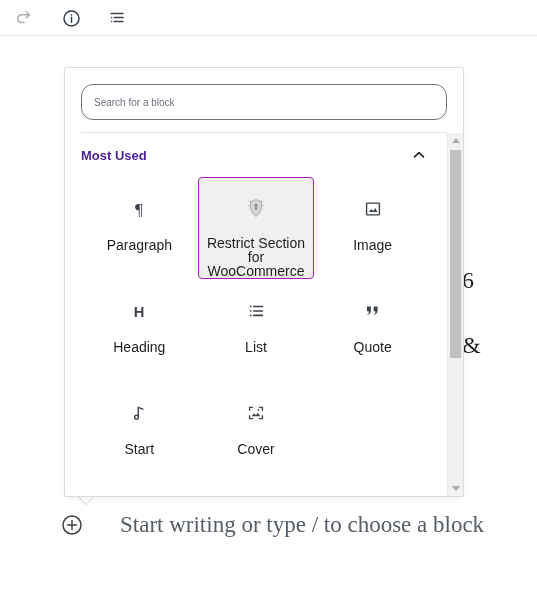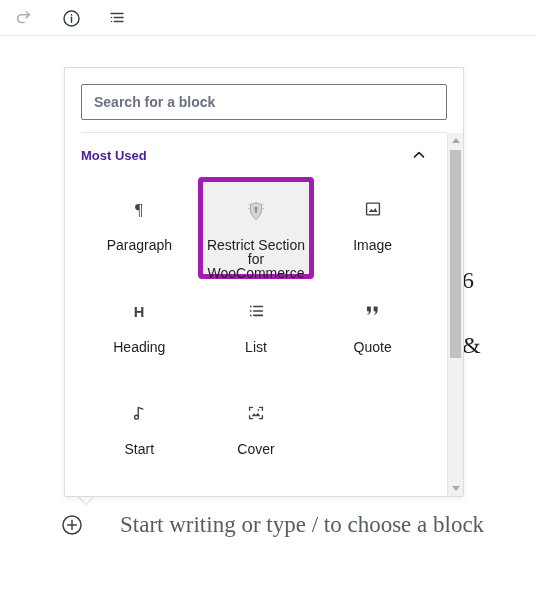--- a/index.html
+++ b/index.html
@@ -126,27 +126,26 @@
   }
 
   .search-wrap {
     padding: 16px 16px 12px 16px;
   }
   .search-input {
     width: 100%;
     height: 36px;
     padding: 0 12px;
     font-family: "Liberation Sans", sans-serif;
-    font-size: 14px;
+    font-size: 10px;
     color: #1e1e1e;
     background: #ffffff;
     border: 1px solid #757575;
-    border-radius: 2px;
+    border-radius: 12px;
     outline: none;
-    font-weight: bold;
   }
   .search-input::placeholder { color: #6b7280; opacity: 1; }
 
   .pop-divider {
     height: 1px;
     margin: 0 16px;
     background: #e2e4e7;
   }
 
   .pop-body {
@@ -191,21 +190,21 @@
     justify-content: flex-start;
     padding-top: 18px;
     border: 1px solid transparent;
     border-radius: 4px;
     background: transparent;
     cursor: pointer;
     text-align: center;
   }
   .block-item.selected {
     background: #f0f0f0;
-    border: 5px solid #a21caf;
+    border: 1px solid #a21caf;
     text-align: center;
   }
   .block-icon {
     height: 26px;
     display: flex;
     align-items: center;
     justify-content: center;
     margin-bottom: 16px;
     color: #3c434a;
   }

